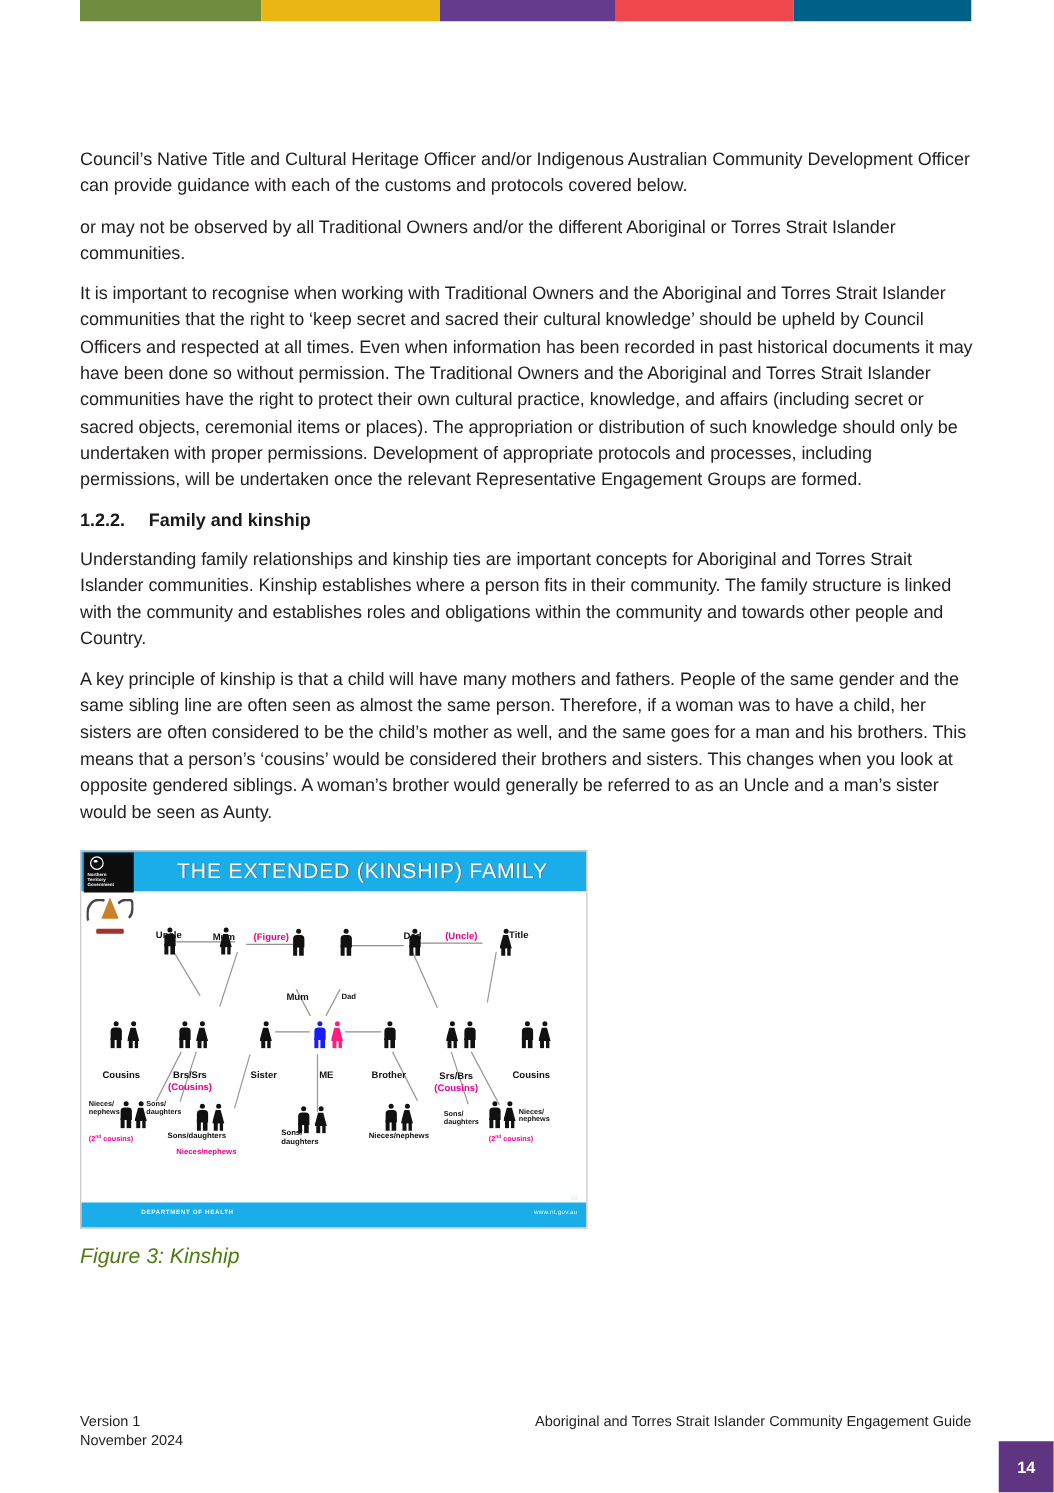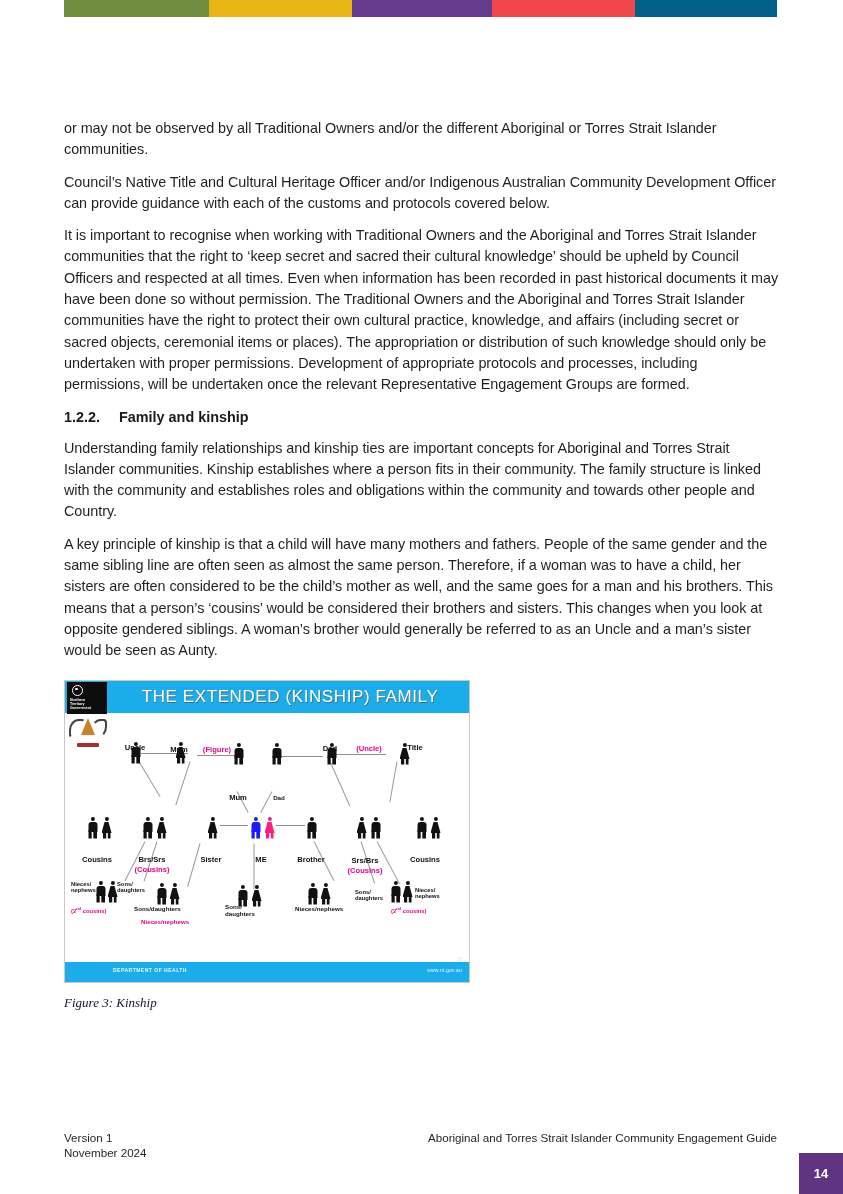--- a/index.html
+++ b/index.html
@@ -243,24 +243,24 @@
     position: absolute;
     background: #8f8f8f;
     height: 1.6px;
     transform-origin: 0 50%;
   }
   .k-line.thin { height: 1px; background: #9a9a9a; }
 
   
   .caption {
     margin-top: 12px;
-    font-size: 13px;
+    font-size: 17px;
     font-style: italic;
-    color: #0f172a;
-    font-family: Liberation Serif, serif;
+    color: #4d7c0f;
+    font-family: Liberation Sans, sans-serif;
   }
 
   
   .pagefooter {
     position: absolute;
     left: 64px;
     top: 1130px;
     width: 716px;
     font-size: 11.6px;
     line-height: 15px;
@@ -295,23 +295,23 @@
 <div class="topbar">
   <div class="seg" style="background:#6f8c3f;width:145px"></div>
   <div class="seg" style="background:#e9b613;width:143px"></div>
   <div class="seg" style="background:#653b8e;width:140px"></div>
   <div class="seg" style="background:#f0474c;width:143px"></div>
   <div class="seg" style="background:#006087;width:142px"></div>
 </div>
 
 <div class="page">
 
+  <p class="body">Council’s Native Title and Cultural Heritage Officer and/or Indigenous Australian Community Development Officer can provide guidance with each of the customs and protocols covered below.</p>
+
   <p class="body">or may not be observed by all Traditional Owners and/or the different Aboriginal or Torres Strait Islander communities.</p>
-
-  <p class="body">Council’s Native Title and Cultural Heritage Officer and/or Indigenous Australian Community Development Officer can provide guidance with each of the customs and protocols covered below.</p>
 
 
   <p class="body">It is important to recognise when working with Traditional Owners and the Aboriginal and Torres Strait Islander communities that the right to ‘keep secret and sacred their cultural knowledge’ should be upheld by Council Officers and respected at all times. Even when information has been recorded in past historical documents it may have been done so without permission. The Traditional Owners and the Aboriginal and Torres Strait Islander communities have the right to protect their own cultural practice, knowledge, and affairs (including secret or sacred objects, ceremonial items or places). The appropriation or distribution of such knowledge should only be undertaken with proper permissions. Development of appropriate protocols and processes, including permissions, will be undertaken once the relevant Representative Engagement Groups are formed.</p>
 
   <h3 class="heading">
     <span class="num">1.2.2.</span>
     <span>Family and kinship</span>
   </h3>
 
   <p class="body">Understanding family relationships and kinship ties are important concepts for Aboriginal and Torres Strait Islander communities. Kinship establishes where a person fits in their community. The family structure is linked with the community and establishes roles and obligations within the community and towards other people and Country.</p>

